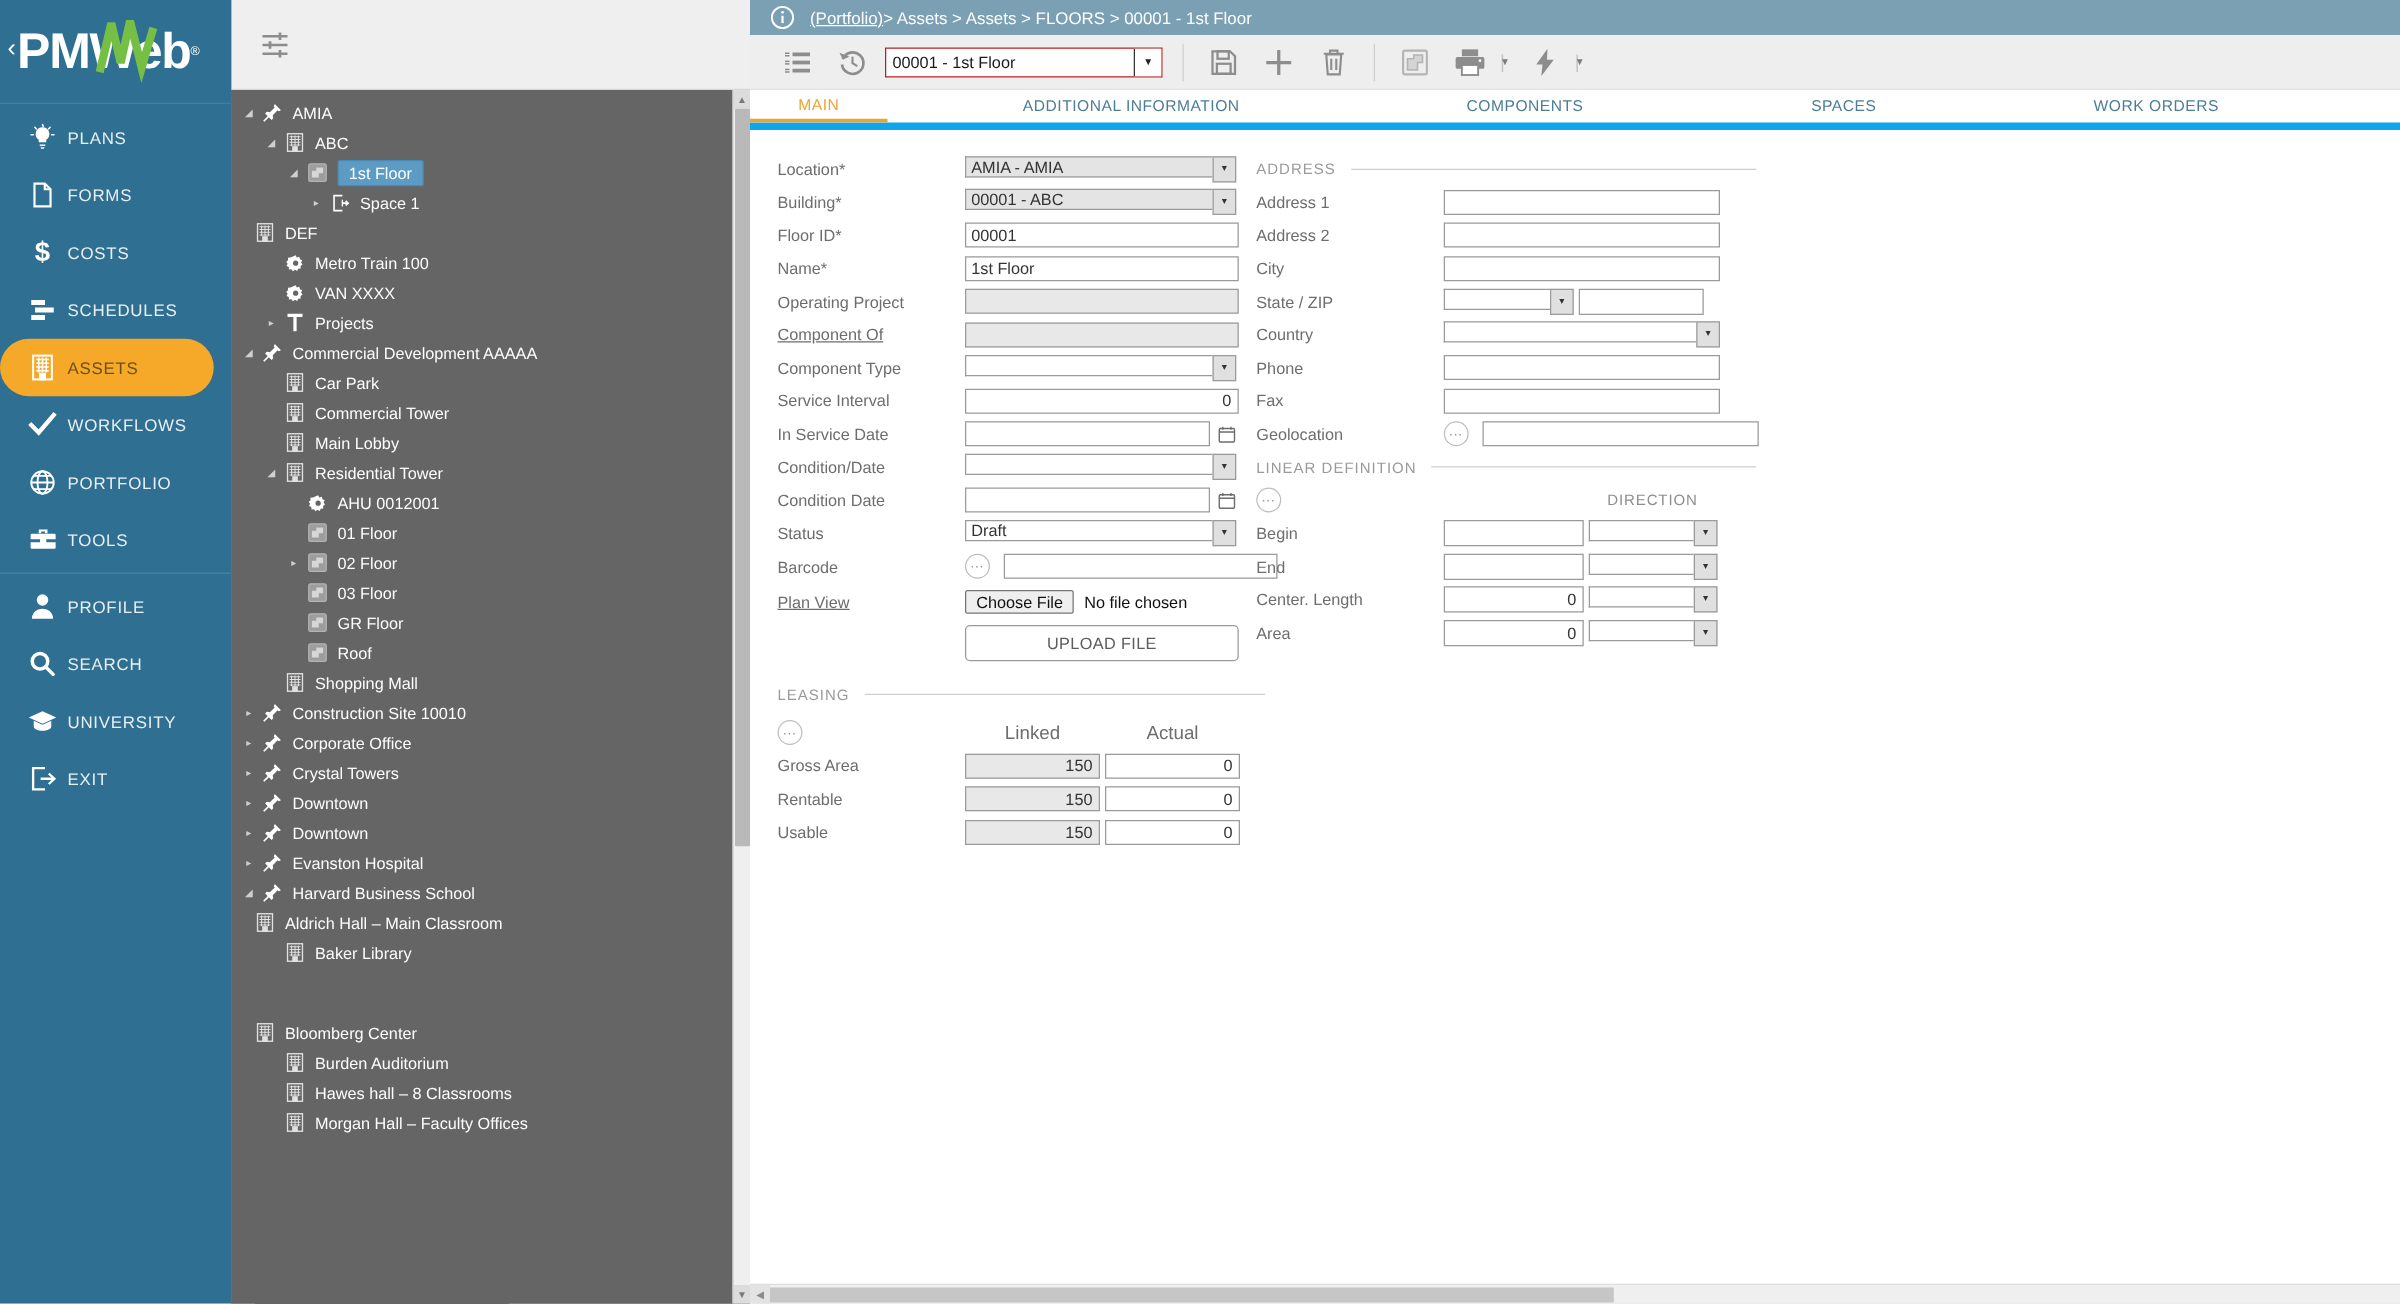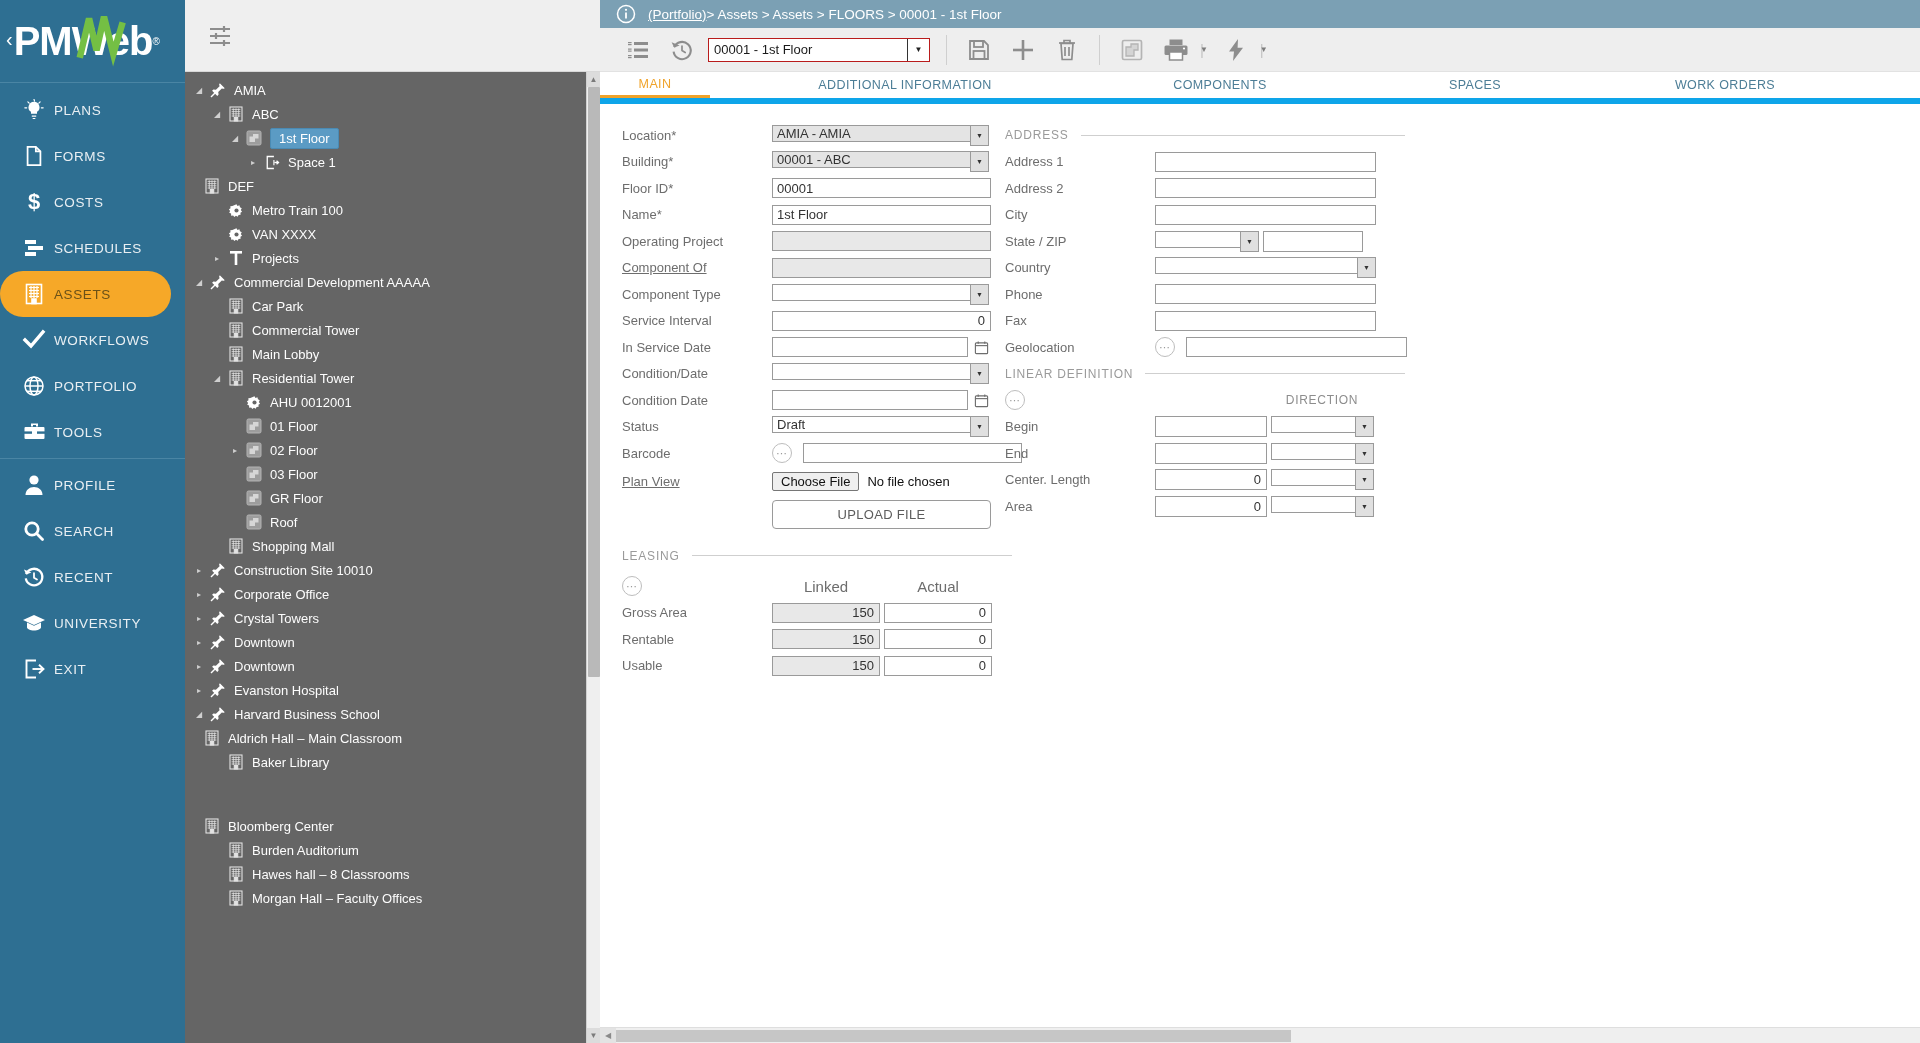--- a/index.html
+++ b/index.html
@@ -360,30 +360,20 @@
       <div class="nav-item">
         <span class="nav-ico">
           <svg width="22" height="22" viewBox="0 0 22 22" fill="none" stroke="#fff" stroke-width="2.8">
               <circle cx="9" cy="9" r="6.2"></circle>
               <line x1="13.6" y1="13.6" x2="19.5" y2="19.5" stroke-linecap="round"></line>
             </svg>
         </span>
         <span class="nav-lbl">SEARCH</span>
       </div>
 
-      <div class="nav-item">
-        <span class="nav-ico">
-          <svg width="22" height="22" viewBox="0 0 22 22" fill="none" stroke="#fff" stroke-width="2.3">
-              <path d="M3.2 8.2A8.3 8.3 0 1 1 2.8 12.4"></path>
-              <polyline points="1,3.4 3.2,8.6 8.4,6.6" fill="#fff" stroke="none"></polyline>
-              <path d="M11 7.2v4.6l3 1.8" stroke-width="1.8" stroke-linecap="round"></path>
-            </svg>
-        </span>
-        <span class="nav-lbl">RECENT</span>
-      </div>
 
       <div class="nav-item">
         <span class="nav-ico">
           <svg width="24" height="20" viewBox="0 0 24 20" fill="#fff">
               <path d="M12 2 L23 7 L12 12 L1 7z"></path>
               <path d="M5 9.5v4.8c0 1.8 3.2 3.2 7 3.2s7-1.4 7-3.2V9.5l-7 3.2z"></path>
             </svg>
         </span>
         <span class="nav-lbl">UNIVERSITY</span>
       </div>

